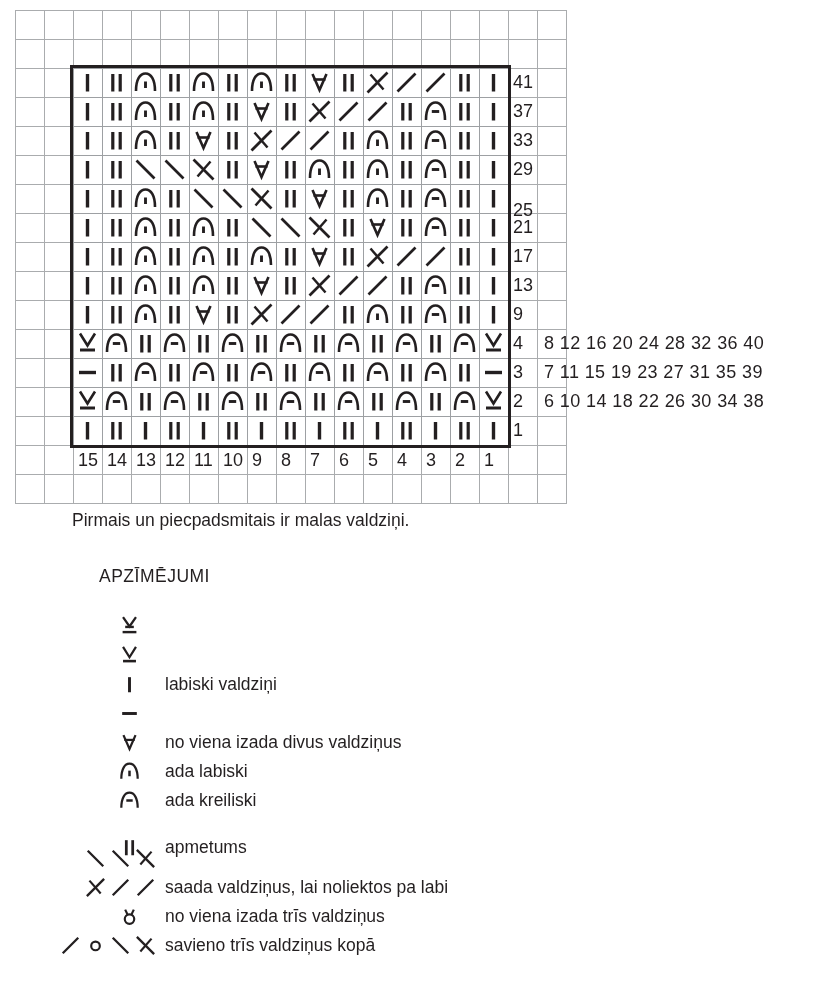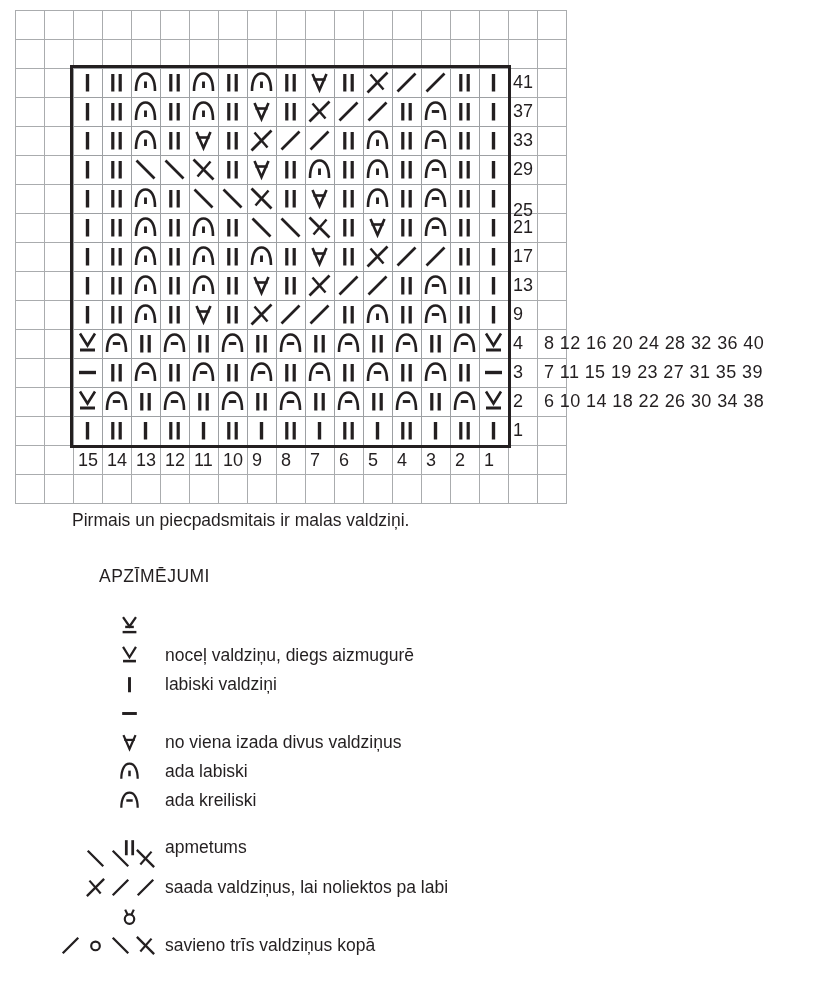--- a/index.html
+++ b/index.html
@@ -1207,21 +1207,20 @@
           </svg>
         </div>
       </div>
       <div class="legend-row" style="top: 641px;">
         <div class="legend-glyphs" style="left: 117px;">
           <svg viewBox="0 0 29 29" width="25" height="29">
             <path d="M7 4.5 L14.5 16.5 L22 4.5" fill="none" stroke="#231f20" stroke-width="2.6"></path>
             <path d="M7 21 H22" fill="none" stroke="#231f20" stroke-width="3"></path>
           </svg>
         </div>
-        <span class="legend-label">noceļ valdziņu, diegs aizmugurē</span>
       </div>
       <div class="legend-row" style="top: 670px;">
         <div class="legend-glyphs" style="left: 117px;">
           <svg viewBox="0 0 29 29" width="25" height="29">
             <path d="M14.5 6 V23.5" fill="none" stroke="#231f20" stroke-width="3.4"></path>
           </svg>
         </div>
         <span class="legend-label">labiski valdziņi</span>
       </div>
       <div class="legend-row" style="top: 699px;">
@@ -1297,20 +1296,21 @@
         <span class="legend-label">saada valdziņus, lai noliektos pa labi</span>
       </div>
       <div class="legend-row" style="top: 902px;">
         <div class="legend-glyphs" style="left: 117px;">
           <svg viewBox="0 0 29 29" width="25" height="29">
             <circle cx="14.5" cy="17.5" r="5.5" fill="none" stroke="#231f20" stroke-width="2.5"></circle>
             <path d="M9.5 6.5 L12.5 12.8" fill="none" stroke="#231f20" stroke-width="2.5"></path>
             <path d="M19.5 6.5 L16.5 12.8" fill="none" stroke="#231f20" stroke-width="2.5"></path>
           </svg>
         </div>
+        <span class="legend-label">no viena izada trīs valdziņus</span>
       </div>
       <div class="legend-row" style="top: 931px;">
         <div class="legend-glyphs" style="left: 58px;">
           <svg viewBox="0 0 29 29" width="25" height="29">
             <path d="M23.5 5.5 L5.5 23.5" fill="none" stroke="#231f20" stroke-width="2.7"></path>
           </svg>
           <svg viewBox="0 0 29 29" width="25" height="29">
             <circle cx="14.5" cy="15" r="5" fill="none" stroke="#231f20" stroke-width="2.5"></circle>
           </svg>
           <svg viewBox="0 0 29 29" width="25" height="29">

